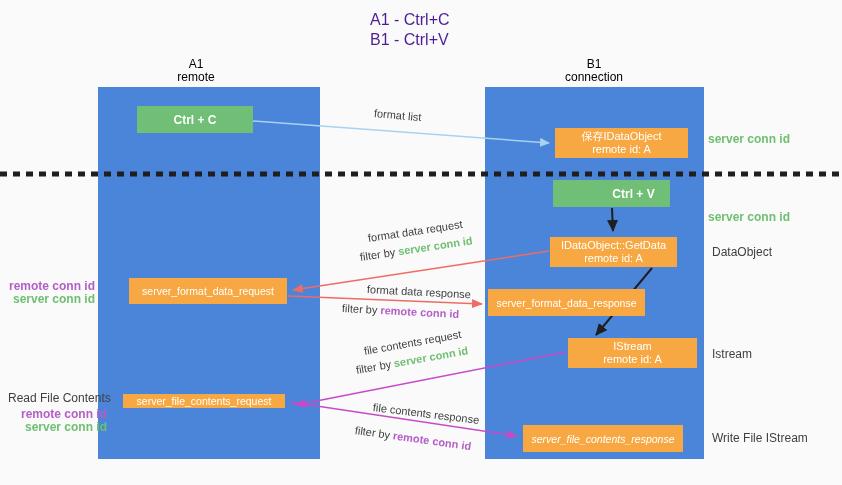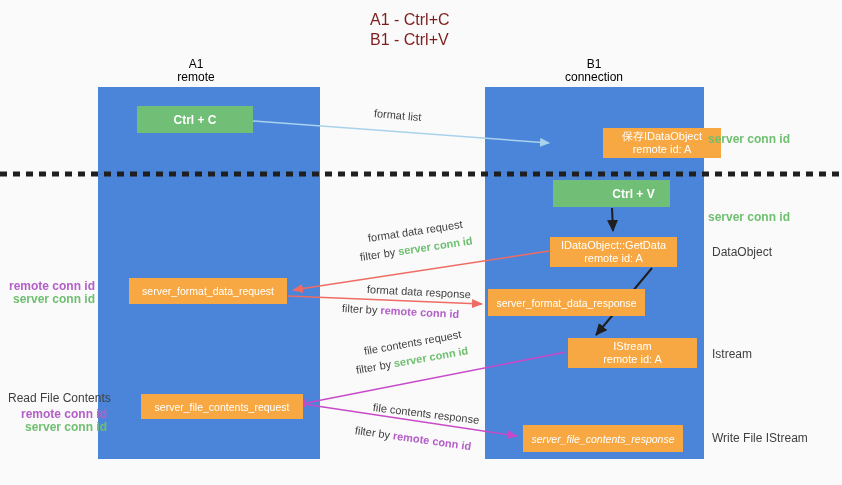--- a/index.html
+++ b/index.html
@@ -1,20 +1,20 @@
 <!DOCTYPE html>
 <html><head>
 <meta charset="utf-8">
 <style>
   * { margin:0; padding:0; box-sizing:border-box; }
   html,body { background:#fafafa; }
   body { font-family:"Liberation Sans", sans-serif; }
   .canvas { position:relative; width:842px; height:485px; background:#fafafa; overflow:hidden; }
 
-  .title { position:absolute; left:370px; top:10px; font-size:16px; line-height:20px; color:#7f1d1d; z-index:4; }
+  .title { position:absolute; left:370px; top:10px; font-size:16px; line-height:20px; color:#4c1d95; z-index:4; }
   .col-header { position:absolute; top:58px; width:120px; font-size:12px; line-height:13px; color:#000000; text-align:center; z-index:4; }
 
   .column { position:absolute; top:87px; height:372px; background:#4b85d9; z-index:1; }
   .col-left  { left:98px;  width:222px; }
   .col-right { left:485px; width:219px; }
 
   svg.layer { position:absolute; left:0; top:0; z-index:2; }
 
   .node { position:absolute; display:flex; flex-direction:column; align-items:center; justify-content:center;
           color:#ffffff; text-align:center; white-space:nowrap; z-index:3; }
@@ -85,21 +85,21 @@
 
     <line x1="566" y1="352" x2="296" y2="405" stroke="#c84ac8" stroke-width="1.5" marker-end="url(#mMagenta)"></line>
 
     <line x1="290" y1="402" x2="517" y2="436" stroke="#c84ac8" stroke-width="1.5" marker-end="url(#mMagenta)"></line>
   </svg>
 
   <div class="node green fs12" style="left:137px; top:106px; width:116px; height:27px;">
     <div>Ctrl + C</div>
   </div>
 
-  <div class="node orange fs11" style="left:555px; top:128px; width:118px; height:30px;margin-left:48px;">
+  <div class="node orange fs11" style="left:555px; top:128px; width:133px; height:30px;">
     <div>保存IDataObject</div>
     <div>remote id: A</div>
   </div>
 
   <div class="node green fs12" style="left:553px; top:180px; width:117px; height:27px;padding-left:44px;">
     <div>Ctrl + V</div>
   </div>
 
   <div class="node orange fs11" style="left:550px; top:237px; width:127px; height:30px;">
     <div>IDataObject::GetData</div>
@@ -112,21 +112,21 @@
 
   <div class="node orange fs10" style="left:488px; top:289px; width:157px; height:27px;">
     <div>server_format_data_response</div>
   </div>
 
   <div class="node orange fs11" style="left:568px; top:338px; width:129px; height:30px;">
     <div>IStream</div>
     <div>remote id: A</div>
   </div>
 
-  <div class="node orange fs10" style="left:141px; top:394px; width:162px; height:25px;">
+  <div class="node orange fs10" style="left:123px; top:394px; width:162px; height:14px;">
     <div>server_file_contents_request</div>
   </div>
 
   <div class="node orange fs10" style="left:523px; top:425px; width:160px; height:27px;font-style:italic;">
     <div>server_file_contents_response</div>
   </div>
 
   <div class="side-label bold-green" style="left:708px; top:133px;">server conn id</div>
   <div class="side-label bold-green" style="left:708px; top:211px;">server conn id</div>
   <div class="side-label" style="left:712px; top:246px;">DataObject</div>

